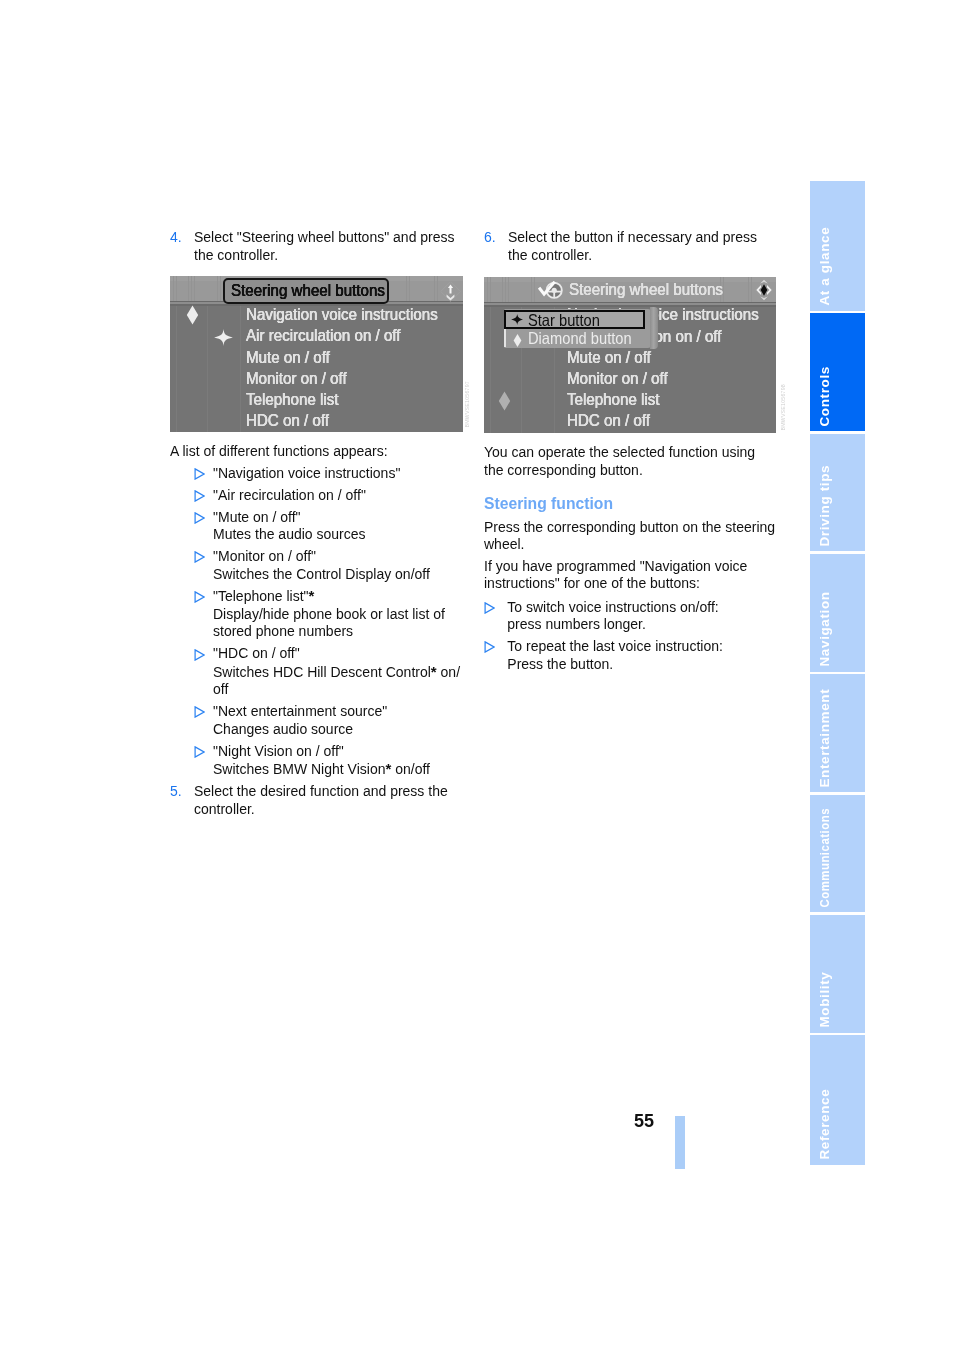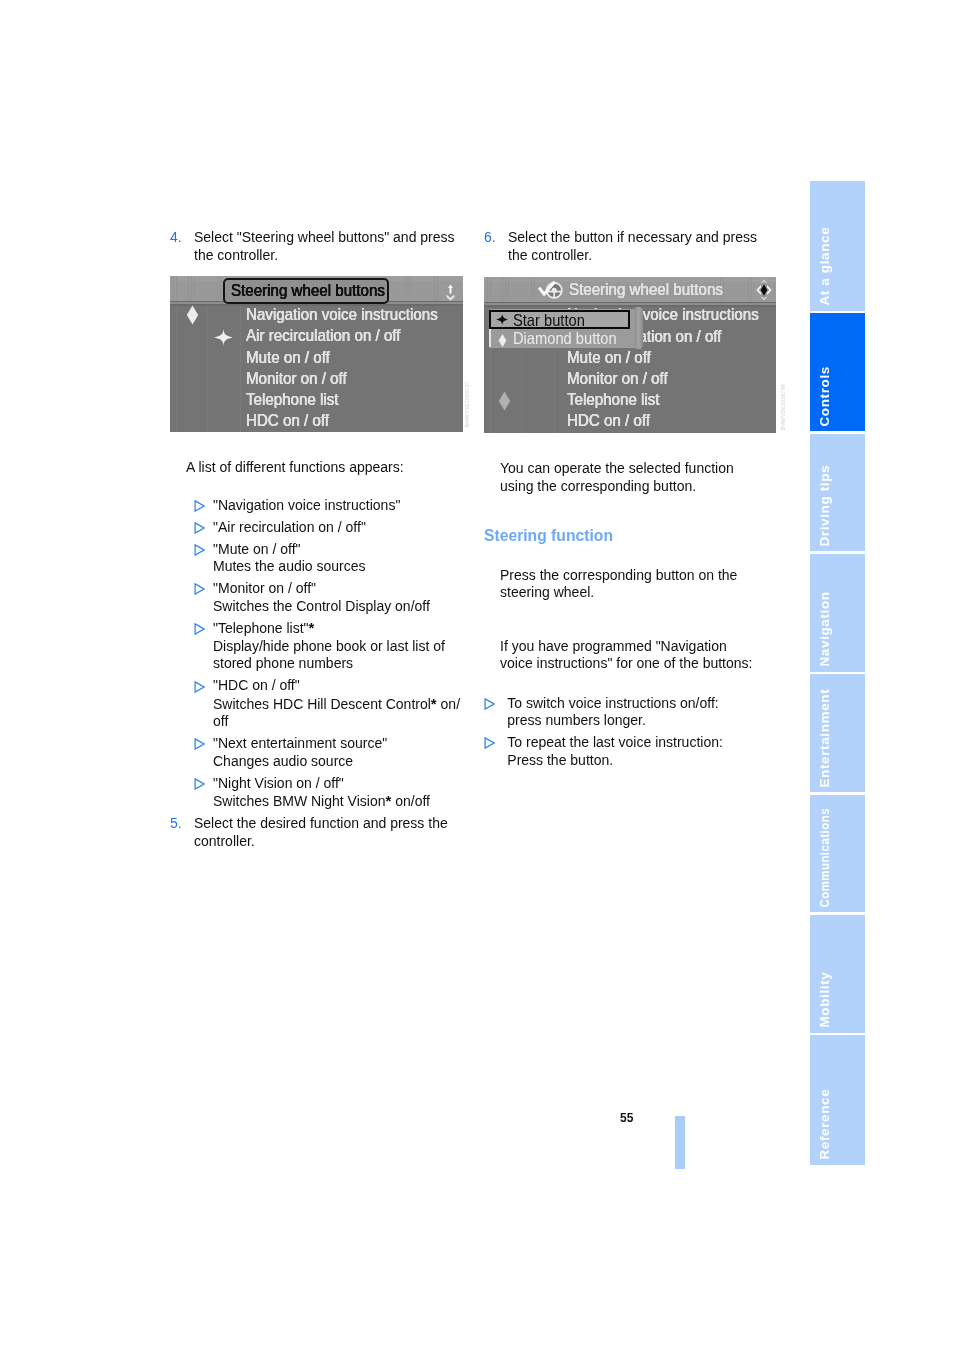--- a/index.html
+++ b/index.html
@@ -10,21 +10,21 @@
 
   
   .col{position:absolute;width:292px;font-size:14px;line-height:17.5px;color:#111;}
   .col-left{left:170px;top:229px;}
   .col-right{left:484px;top:229px;}
 
   .step{display:flex;margin:0;}
   .step .num{color:#1a74ee;width:24px;flex:none;}
   .step .txt{flex:1;}
 
-  p.body{margin:16px;}
+  p.body{margin:0;}
 
   .bul{display:flex;}
   .bul .tri{width:43px;flex:none;position:relative;}
   .bul .btxt{flex:1;}
   .tri svg{position:absolute;left:24.4px;top:3.2px;}
   .col-right .bul .tri{width:23.3px;}
   .col-right .tri svg{left:0.1px;}
 
   h3.sub{font-size:15.7px;line-height:17.5px;color:#6da9f6;font-weight:bold;margin:0;}
 
@@ -35,21 +35,21 @@
   
   .tabs{position:absolute;left:810px;top:180px;width:55px;height:986px;}
   .tab{position:absolute;left:0;width:55px;background:#b3d2fb;}
   .tab.active{background:#0069f5;}
   .tab span{position:absolute;left:50%;bottom:5px;transform-origin:left bottom;
             transform:rotate(-90deg) translateY(-50%);
             white-space:nowrap;color:#fff;font-size:13.5px;font-weight:bold;letter-spacing:0.62px;
             line-height:1;}
 
   
-  .pageno{position:absolute;left:620px;top:1110.5px;width:48px;text-align:left;font-size:12px;font-weight:bold;color:#111;letter-spacing:0.1px;}
+  .pageno{position:absolute;left:620px;top:1110.5px;width:48px;text-align:center;font-size:18px;font-weight:bold;color:#111;letter-spacing:0.1px;}
   .footline{position:absolute;left:293px;top:1128.6px;font-size:13.4px;color:#111;white-space:nowrap;}
   .footbar{position:absolute;left:675px;top:1116px;width:10px;height:53px;background:#aacdf8;}
 
   
   .shot{position:absolute;overflow:hidden;background:#737373;filter:blur(0.45px) contrast(0.96);}
   .shot1{left:170px;top:276px;width:293px;height:156px;}
   .shot2{left:484px;top:277px;width:292px;height:156px;}
   .idr{position:absolute;inset:0;font-family:"Liberation Sans",sans-serif;}
   .idr-head{position:absolute;left:0;right:0;top:0;height:24.5px;background:#9a9a9a;}
   .idr-head .hl{position:absolute;left:0;right:0;top:0;height:5px;background:#9f9f9f;}
@@ -314,21 +314,21 @@
             <path d="M10 0.8 L19.2 11 L10 21.2 L0.8 11 Z" fill="none" stroke="#9d9d9d" stroke-width="0.9"></path>
             <path d="M7.0 6.0 L2.3 11 L7.0 16.0 L7.0 13.6 L4.6 11 L7.0 8.4 Z" fill="#f6f6f6"></path>
             <path d="M13.0 6.0 L17.7 11 L13.0 16.0 L13.0 13.6 L15.4 11 L13.0 8.4 Z" fill="#f6f6f6"></path>
             <path d="M10 5.3 L13.3 11 L10 16.7 L6.7 11 Z" fill="#080808"></path>
             <path d="M6.2 4.6 L10 0.8 L13.8 4.6 L10 2.9 Z" fill="#dcdcdc"></path>
             <path d="M6.2 17.4 L10 21.2 L13.8 17.4 L10 19.1 Z" fill="#dcdcdc"></path>
           </svg></div>
         <div class="icwrap" style="left:13.7px;top:113.5px;opacity:.5"><svg class="ic" width="13" height="20" viewBox="0 0 13 20">
             <path d="M6.5 0.5 L12.2 10 L6.5 19.5 L0.8 10 Z" fill="#f2f2f2"></path>
           </svg></div>
-        <div class="popup" style="left:5px;top:32.7px;">
+        <div class="popup" style="left:20px;top:32.7px;">
           <div class="pop-bg"></div>
           <div class="pop-scroll"></div>
           <div class="pop-row sel">
             <span class="popic"><svg width="12.5" height="11" viewBox="0 0 12.5 11">
                 <path d="M6.25 0 C6.8 3.2 7.5 4.1 12.4 5.5 C7.5 6.9 6.8 7.8 6.25 11 C5.7 7.8 5 6.9 0.1 5.5 C5 4.1 5.7 3.2 6.25 0 Z" fill="#0a0a0a"></path>
               </svg></span>
             <span class="poptxt">Star button</span>
           </div>
           <div class="pop-row">
             <span class="popic"><svg width="9" height="13" viewBox="0 0 9 13">

